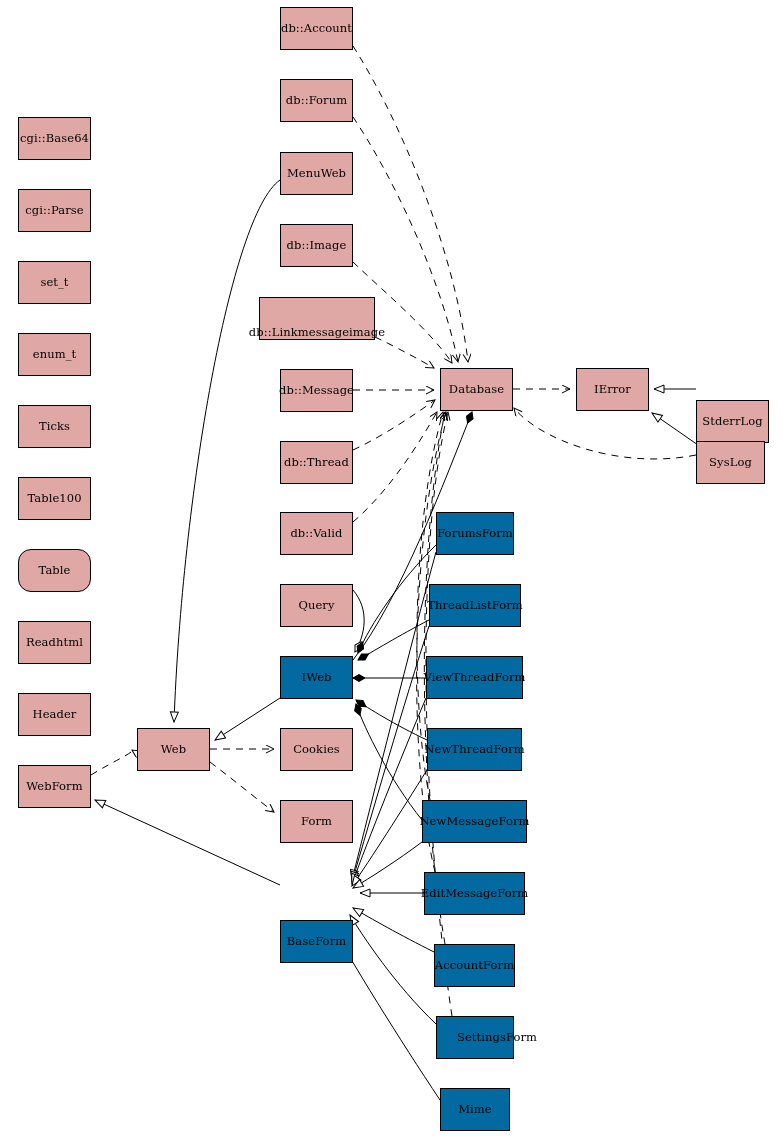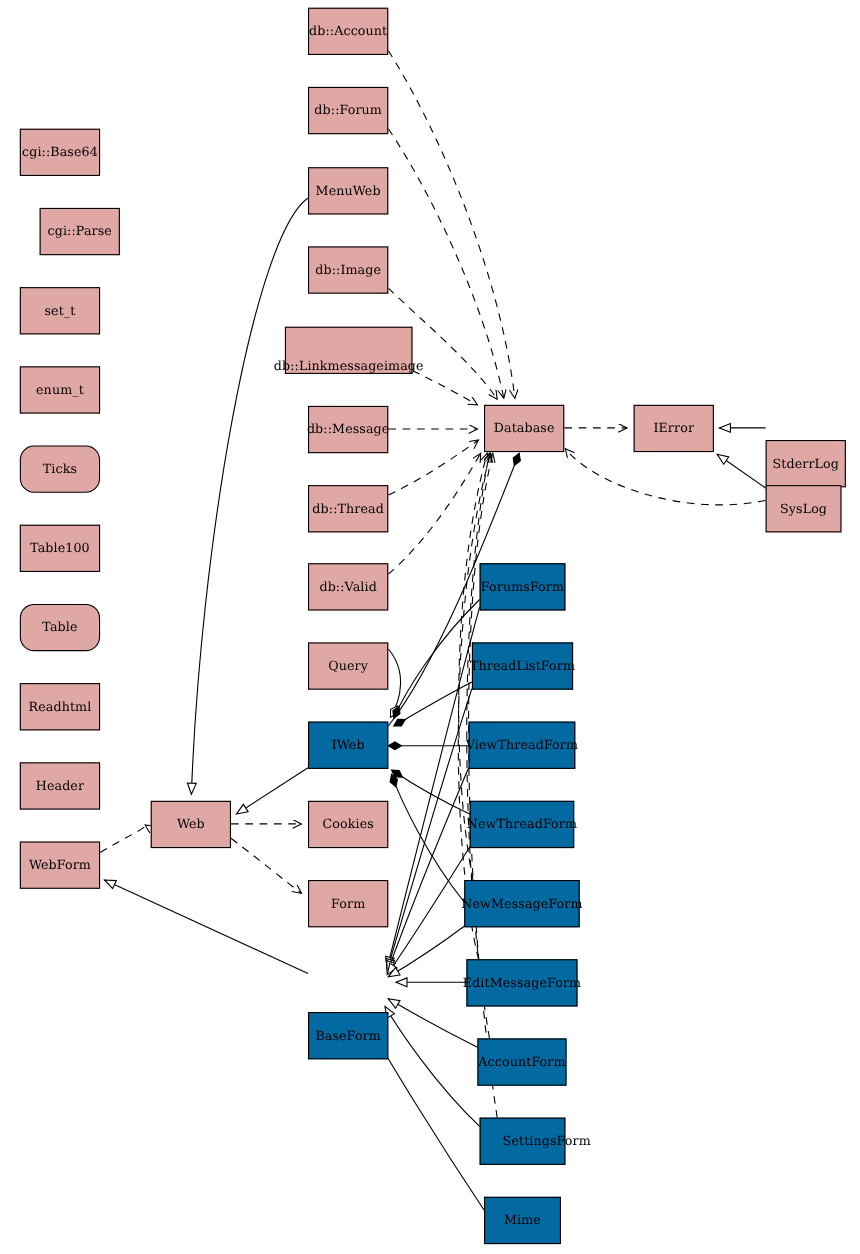--- a/index.html
+++ b/index.html
@@ -114,30 +114,30 @@
         <path d="M 452,1016 C 425,840 412,560 448,412" fill="none" stroke="#000000" stroke-width="1" stroke-dasharray="7,6" marker-end="url(#m-open-arrow)"></path>
         <path d="M 430,800 C 410,700 412,520 443,412" fill="none" stroke="#000000" stroke-width="1" stroke-dasharray="7,6" marker-end="url(#m-open-arrow)"></path>
         <path d="M 435,872 C 408,760 410,540 446,412" fill="none" stroke="#000000" stroke-width="1" stroke-dasharray="7,6" marker-end="url(#m-open-arrow)"></path>
       </g>
   </svg>
 
   <div id="node-layer">
       <div class="uml-node filled" style="left: 18px; top: 117px; width: 73px; height: 43px;">
         <span class="node-label">cgi::Base64</span>
       </div>
-      <div class="uml-node filled" style="left: 18px; top: 189px; width: 73px; height: 43px; margin-left: 18px;">
+      <div class="uml-node filled" style="left: 18px; top: 189px; width: 73px; height: 43px;">
         <span class="node-label">cgi::Parse</span>
       </div>
       <div class="uml-node filled" style="left: 18px; top: 261px; width: 73px; height: 43px;">
         <span class="node-label">set_t</span>
       </div>
       <div class="uml-node filled" style="left: 18px; top: 333px; width: 73px; height: 43px;">
         <span class="node-label">enum_t</span>
       </div>
-      <div class="uml-node filled" style="left: 18px; top: 405px; width: 73px; height: 43px; border-radius: 13px;">
+      <div class="uml-node filled" style="left: 18px; top: 405px; width: 73px; height: 43px;">
         <span class="node-label">Ticks</span>
       </div>
       <div class="uml-node filled" style="left: 18px; top: 477px; width: 73px; height: 43px;">
         <span class="node-label">Table100</span>
       </div>
       <div class="uml-node filled" style="left: 18px; top: 549px; width: 73px; height: 43px; border-radius: 13px;">
         <span class="node-label">Table</span>
       </div>
       <div class="uml-node filled" style="left: 18px; top: 621px; width: 73px; height: 43px;">
         <span class="node-label">Readhtml</span>

